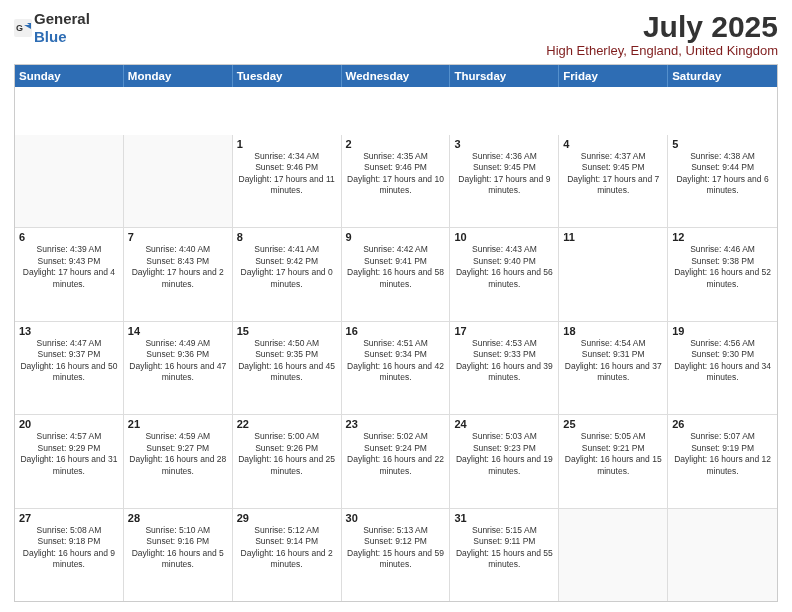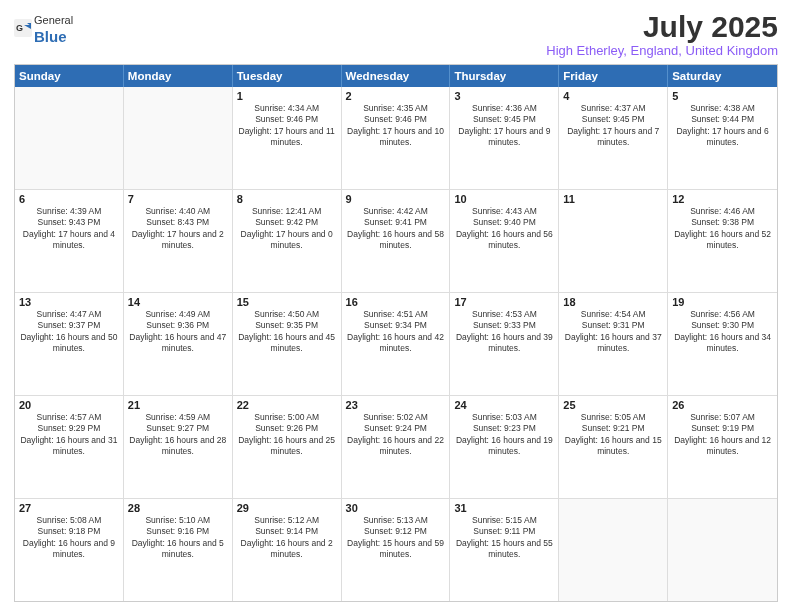--- a/index.html
+++ b/index.html
@@ -22,22 +22,22 @@
       justify-content: space-between;
       align-items: flex-start;
       margin-bottom: 6px;
     }
     .logo {
       display: flex;
       align-items: center;
       gap: 2px;
     }
     .logo-text-general {
-      font-size: 11px;
-      font-weight: normal;
+      font-size: 15px;
+      font-weight: bold;
       color: #333;
       line-height: 1.1;
     }
     .logo-text-blue {
       font-size: 15px;
       font-weight: bold;
       color: #2e6db4;
       line-height: 1.1;
     }
     .logo-icon {
@@ -48,28 +48,29 @@
       text-align: right;
     }
     .title-month {
       font-size: 30px;
       font-weight: bold;
       color: #333;
       line-height: 1.1;
     }
     .title-location {
       font-size: 13px;
-      color: #8b5cf6;
+      color: #7f1d1d;
       font-weight: normal;
     }
     .calendar {
       flex: 1;
       display: flex;
       flex-direction: column;
       border: 1px solid #ccc;
+      gap: 48px;
     }
     .cal-header-row {
       display: grid;
       grid-template-columns: repeat(7, 1fr);
       background: #2e6db4;
     }
     .cal-header-cell {
       color: #fff;
       font-size: 11.5px;
       font-weight: bold;
@@ -195,21 +196,21 @@
 Daylight: 17 hours and 4 minutes.</div>
           </div>
           <div class="cal-cell">
             <span class="day-number">7</span>
             <div class="cell-text" style="white-space: pre-line;">Sunrise: 4:40 AM
 Sunset: 8:43 PM
 Daylight: 17 hours and 2 minutes.</div>
           </div>
           <div class="cal-cell">
             <span class="day-number">8</span>
-            <div class="cell-text" style="white-space: pre-line;">Sunrise: 12:41 AM
+            <div class="cell-text" style="white-space: pre-line;">Sunrise: 4:41 AM
 Sunset: 9:42 PM
 Daylight: 17 hours and 0 minutes.</div>
           </div>
           <div class="cal-cell">
             <span class="day-number">9</span>
             <div class="cell-text" style="white-space: pre-line;">Sunrise: 4:42 AM
 Sunset: 9:41 PM
 Daylight: 16 hours and 58 minutes.</div>
           </div>
           <div class="cal-cell">

